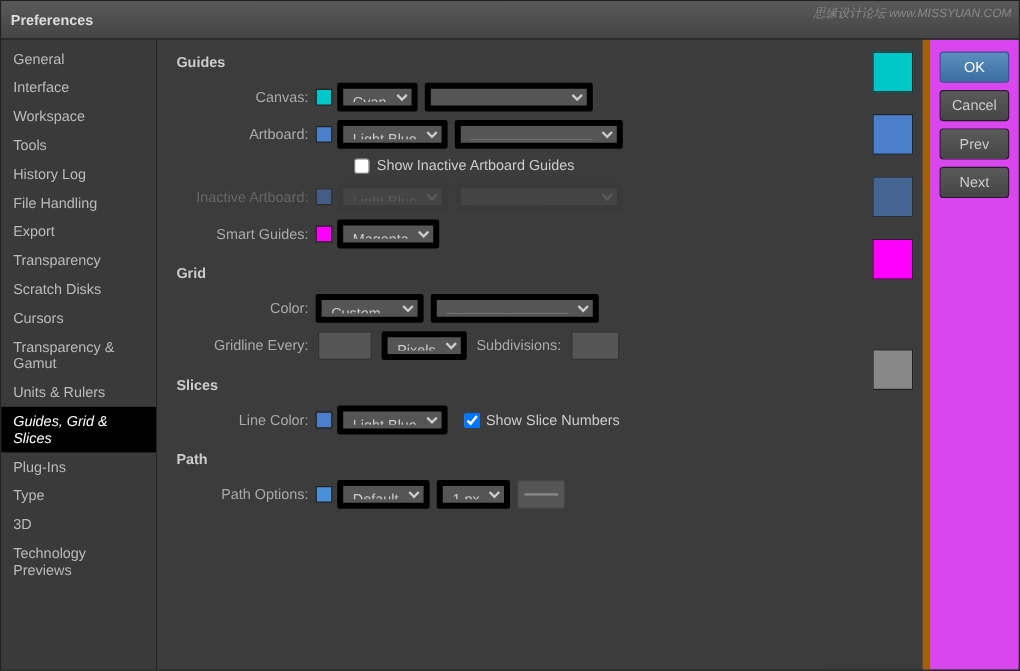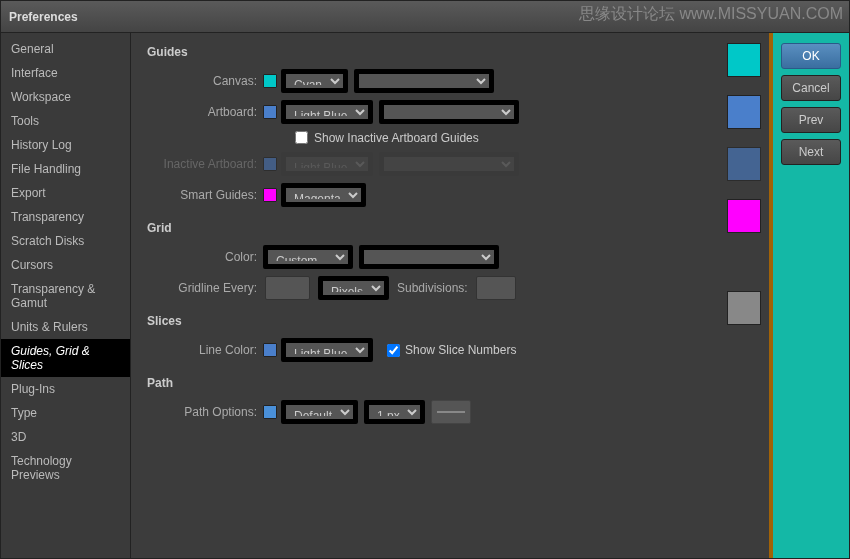--- a/index.html
+++ b/index.html
@@ -32,22 +32,23 @@
     }
     .title-bar-text {
       color: #ddd;
       font-size: 12px;
       font-weight: bold;
     }
     .title-bar-logo {
       position: absolute;
       right: 6px;
       top: 3px;
-      font-size: 16px;
+      font-size: 10px;
       color: #888;
+      font-style: italic;
     }
     .content {
       display: flex;
       flex: 1;
       overflow: hidden;
     }
     .sidebar {
       width: 130px;
       background: #3a3a3a;
       border-right: 1px solid #222;
@@ -70,22 +71,22 @@
       padding: 12px 16px;
       overflow-y: auto;
       background: #3c3c3c;
     }
     .buttons-panel {
       width: 80px;
       padding: 10px 8px;
       display: flex;
       flex-direction: column;
       gap: 6px;
-      background: #14b8a6;
-      border-left: 4px solid #a16207;
+      background: #d946ef;
+      border-left: 6px solid #a16207;
       flex-shrink: 0;
     }
     .btn {
       background: linear-gradient(to bottom, #5a5a5a, #464646);
       border: 1px solid #222;
       color: #ccc;
       padding: 5px 8px;
       text-align: center;
       cursor: pointer;
       border-radius: 3px;
@@ -153,21 +154,21 @@
     }
     .color-swatch-btn {
       width: 34px;
       height: 34px;
       border: 1px solid #222;
       cursor: pointer;
       flex-shrink: 0;
     }
     .checkbox-row {
       display: flex;
-      align-items: flex-start;
+      align-items: flex-end;
       gap: 6px;
       margin-bottom: 7px;
       padding-left: 28px;
     }
     input[type="checkbox"] {
       width: 13px;
       height: 13px;
       cursor: pointer;
     }
     input[type="text"], input[type="number"] {

